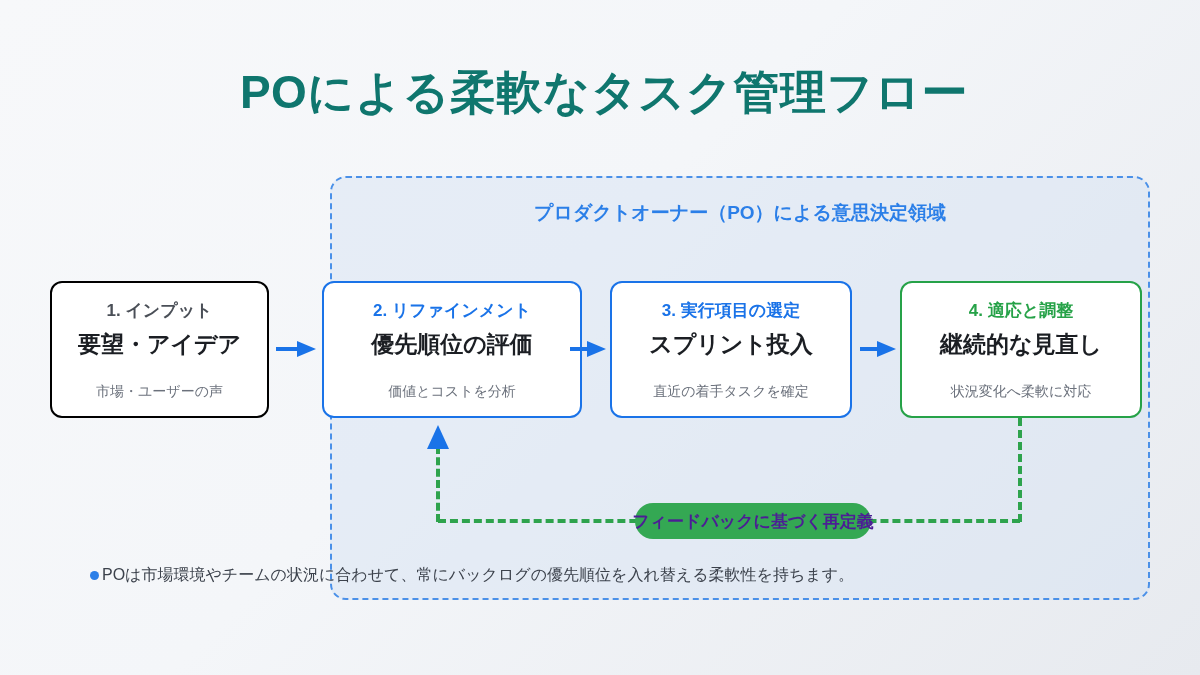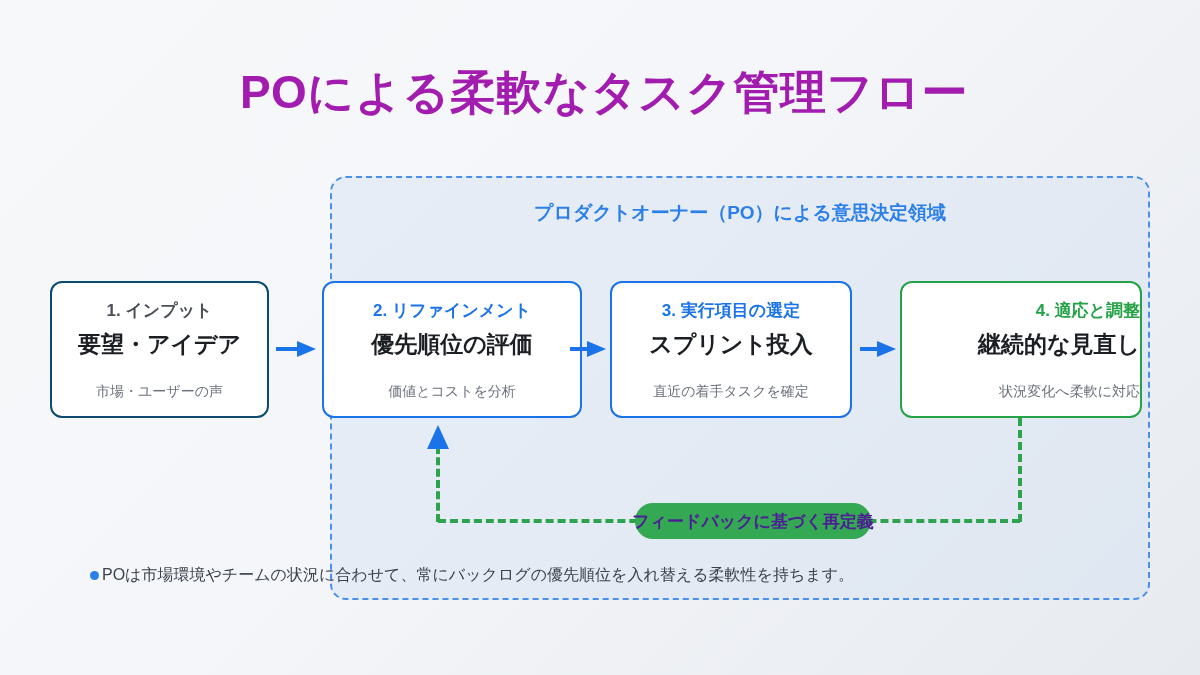--- a/index.html
+++ b/index.html
@@ -12,21 +12,21 @@
 
   #stage { position: absolute; inset: 0; }
 
   
   #title {
     position: absolute;
     left: 0; right: 0; top: 62px;
     text-align: center;
     font-size: 46px;
     font-weight: bold;
-    color: #a21caf;
+    color: #0f766e;
     letter-spacing: 0.5px;
     white-space: nowrap;
     padding-left: 8px;
   }
 
   
   #po-region {
     position: absolute;
     left: 330px; top: 176px;
     width: 820px; height: 424px;
@@ -68,27 +68,27 @@
     color: #1b1e23;
     white-space: nowrap;
   }
   .card .detail {
     font-size: 14px;
     color: #6b717c;
     white-space: nowrap;
     margin-top: 16px;
   }
 
-  #card-1 { left: 50px;  width: 219px; border: 2px solid #0c4a6e; }
+  #card-1 { left: 50px;  width: 219px; border: 2px solid #000000; }
   #card-1 .step { color: #4a4f57; }
   #card-2 { left: 322px; width: 260px; border: 2.5px solid #1a73e8; }
   #card-2 .step { color: #1a73e8; }
   #card-3 { left: 610px; width: 242px; border: 2.5px solid #1a73e8; }
   #card-3 .step { color: #1a73e8; }
-  #card-4 { left: 900px; width: 242px; border: 2.5px solid #26a248; align-items: flex-end; }
+  #card-4 { left: 900px; width: 242px; border: 2.5px solid #26a248; }
   #card-4 .step { color: #26a248; }
 
   
   .flow-arrow { position: absolute; top: 341px; height: 16px; }
   .flow-arrow .shaft {
     position: absolute;
     left: 0; top: 6px;
     height: 4px;
     background: #1a73e8;
   }

